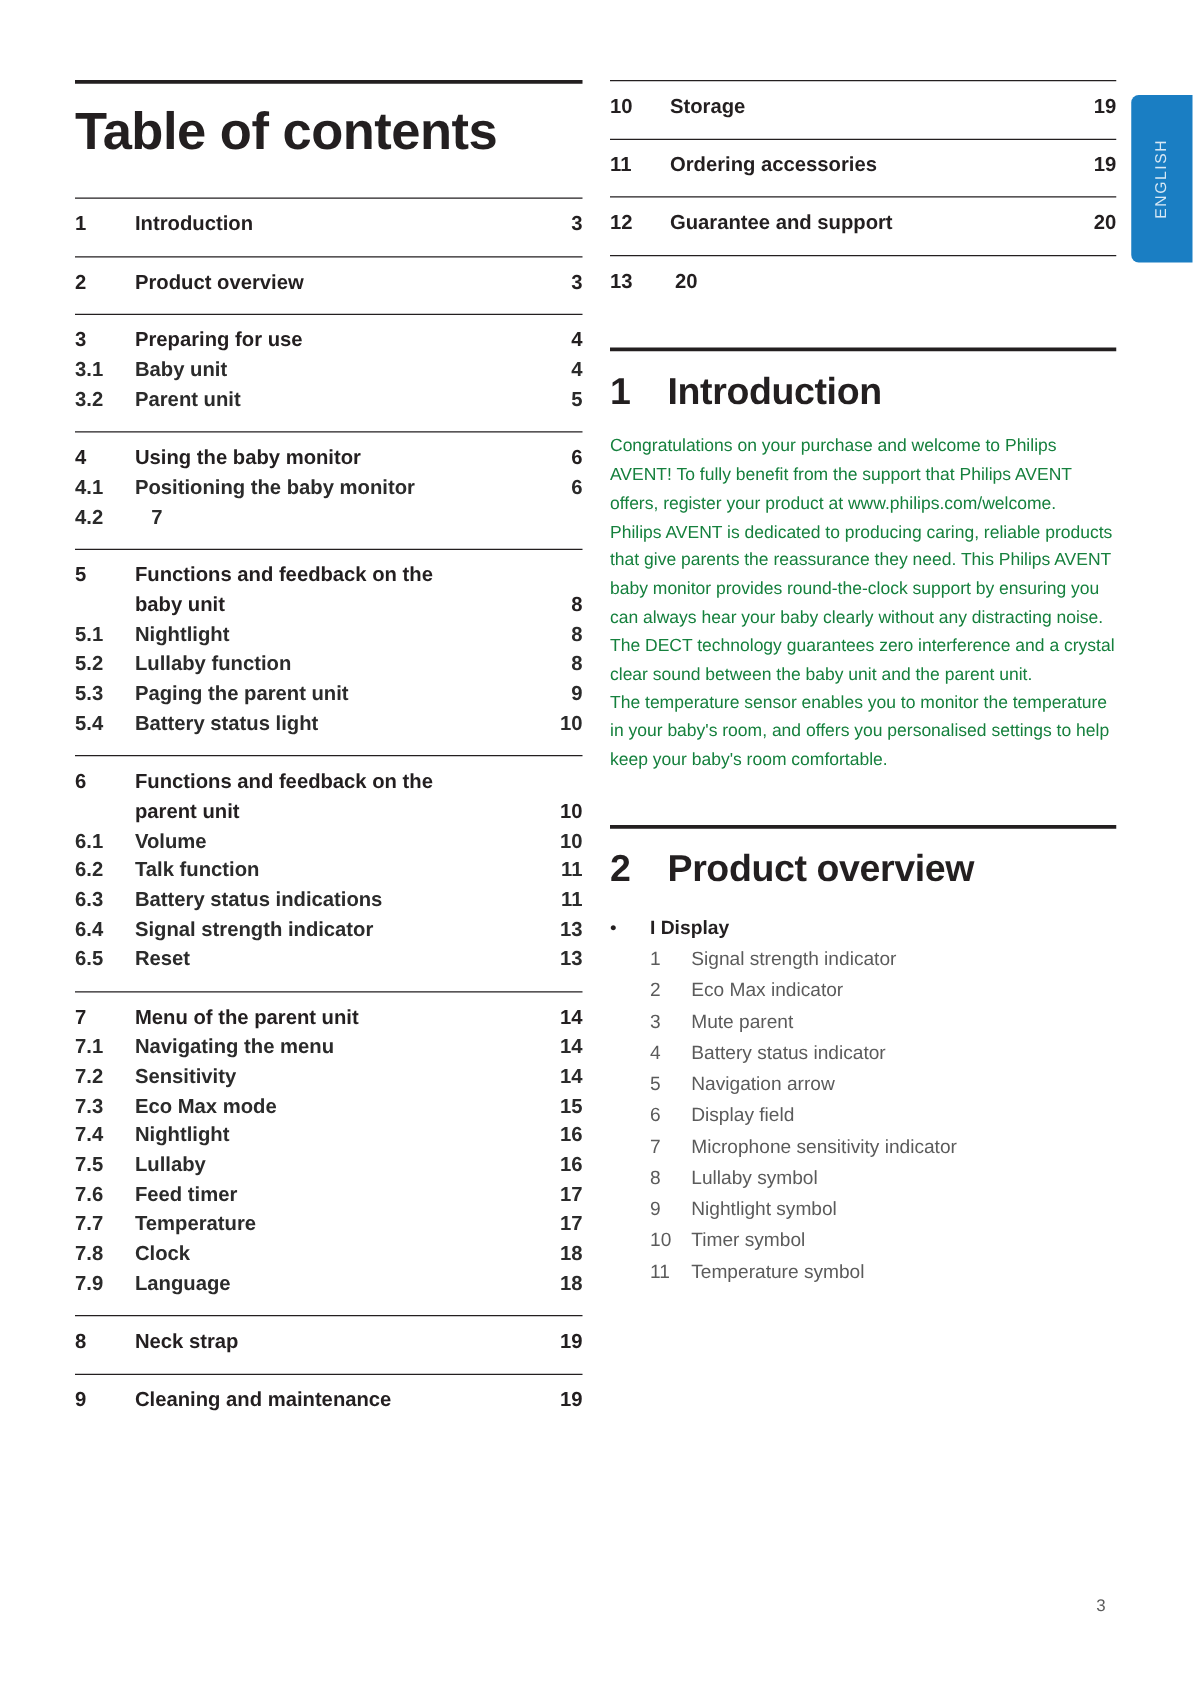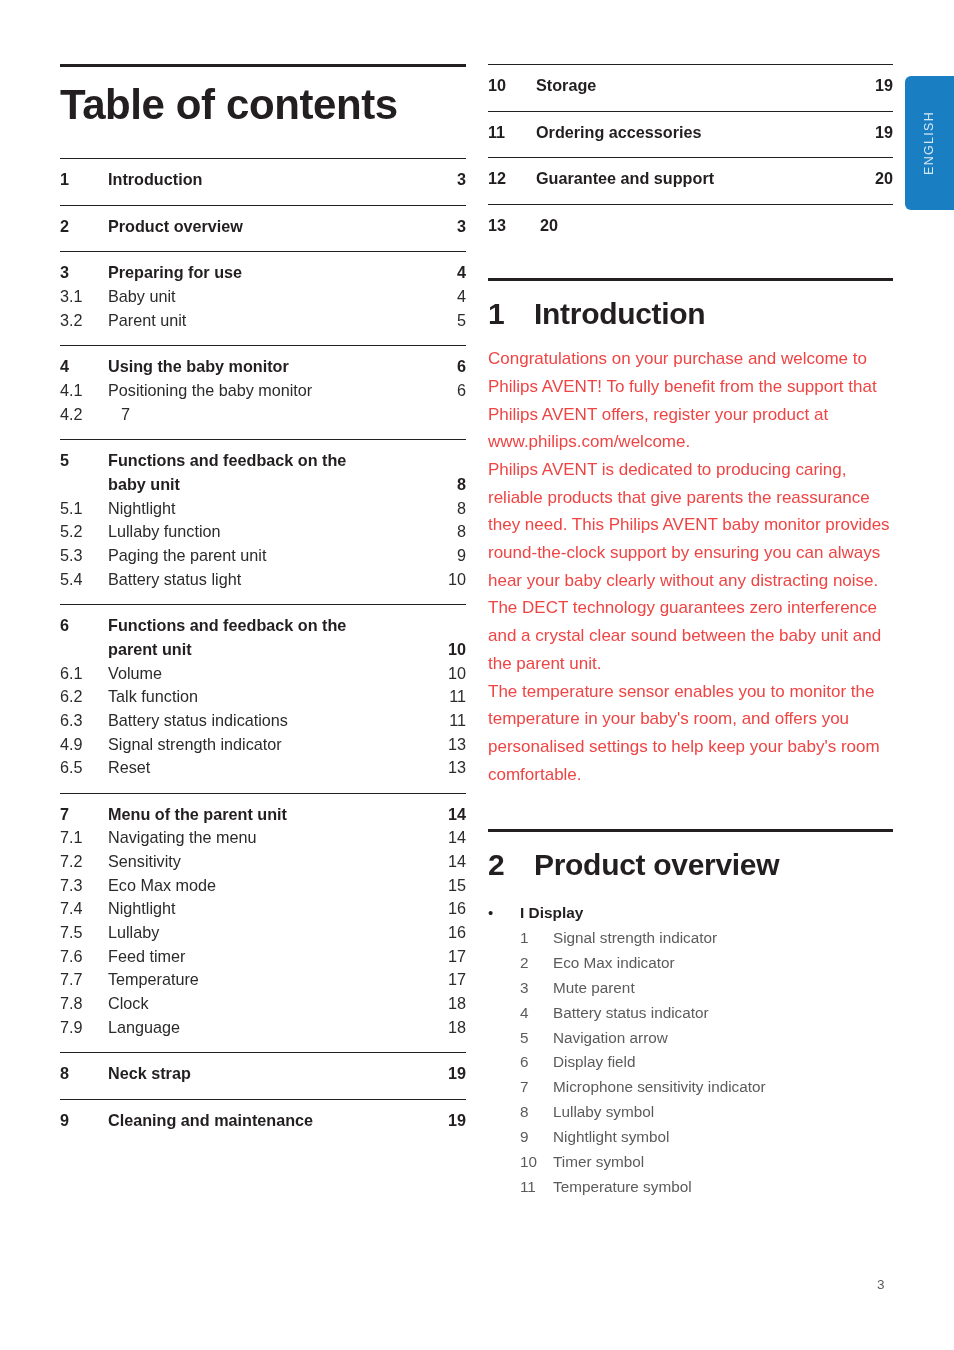--- a/index.html
+++ b/index.html
@@ -112,33 +112,33 @@
   .toc-row .t-page {
     flex: none;
     text-align: right;
     min-width: 22px;
   }
   .toc-row.level1 {
     font-weight: bold;
     font-size: 16.2px;
   }
   .toc-row.level2 {
-    font-weight: normal;
+    font-weight: bold;
     font-size: 16.2px;
     color: #2b2b2b;
   }
   .toc-row.level1.wrap .t-label { white-space: normal; }
   .toc-row .t-label .line2 { display: block; }
   .toc-spacer { height: 13px; }
 
   
   .body-par {
-    font-size: 17px;
+    font-size: 14px;
     line-height: 1.63;
-    color: #ef4444;
+    color: #15803d;
     margin: 14px 0 0 0;
   }
   .body-par p { margin: 0; }
 
   
   .ov-bullet {
     display: flex;
     margin-top: 18px;
     font-size: 15.3px;
     line-height: 1.62;
@@ -301,21 +301,21 @@
         <span class="t-num">6.2</span>
         <span class="t-label">Talk function</span>
         <span class="t-page">11</span>
       </div>
       <div class="toc-row level2">
         <span class="t-num">6.3</span>
         <span class="t-label">Battery status indications</span>
         <span class="t-page">11</span>
       </div>
       <div class="toc-row level2">
-        <span class="t-num">4.9</span>
+        <span class="t-num">6.4</span>
         <span class="t-label">Signal strength indicator</span>
         <span class="t-page">13</span>
       </div>
       <div class="toc-row level2">
         <span class="t-num">6.5</span>
         <span class="t-label">Reset</span>
         <span class="t-page">13</span>
       </div>
       <div class="toc-spacer"></div>
     </div>

